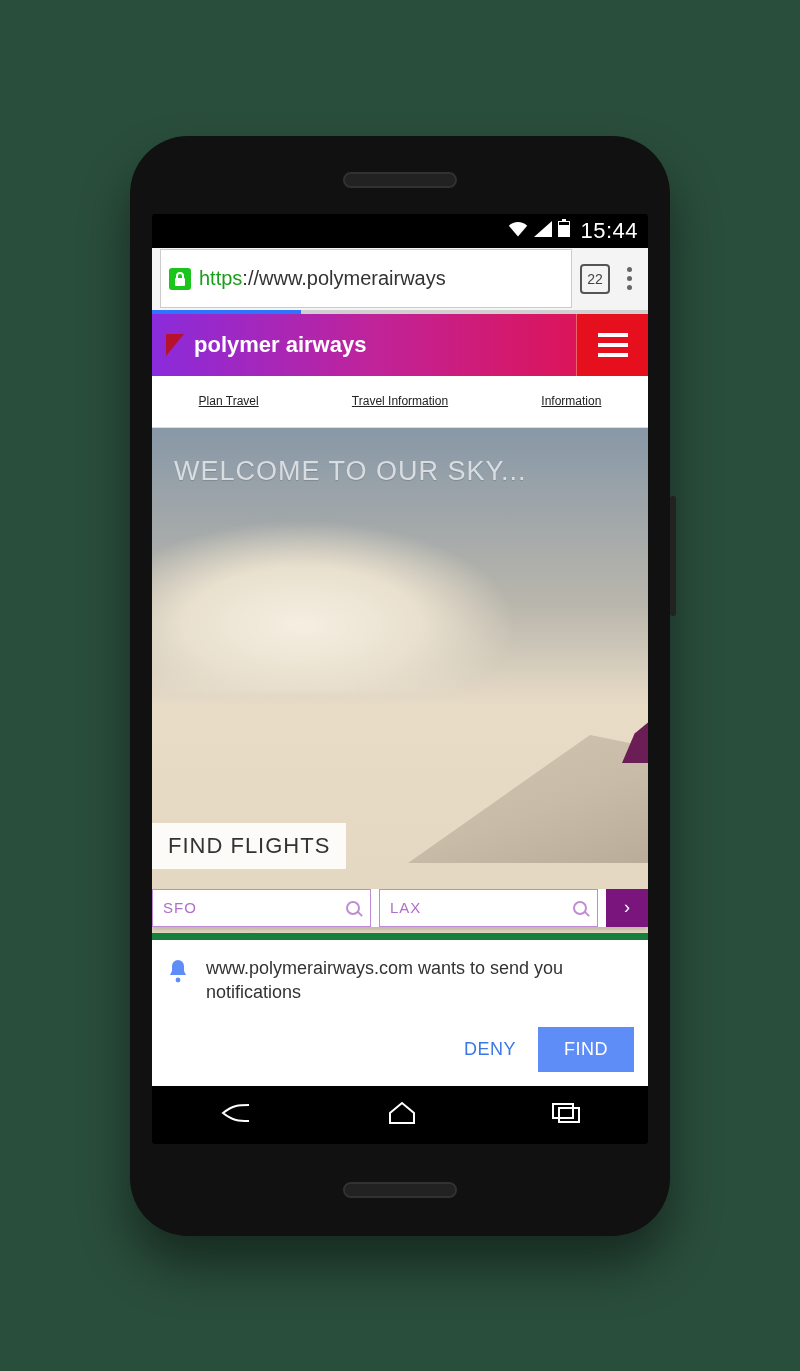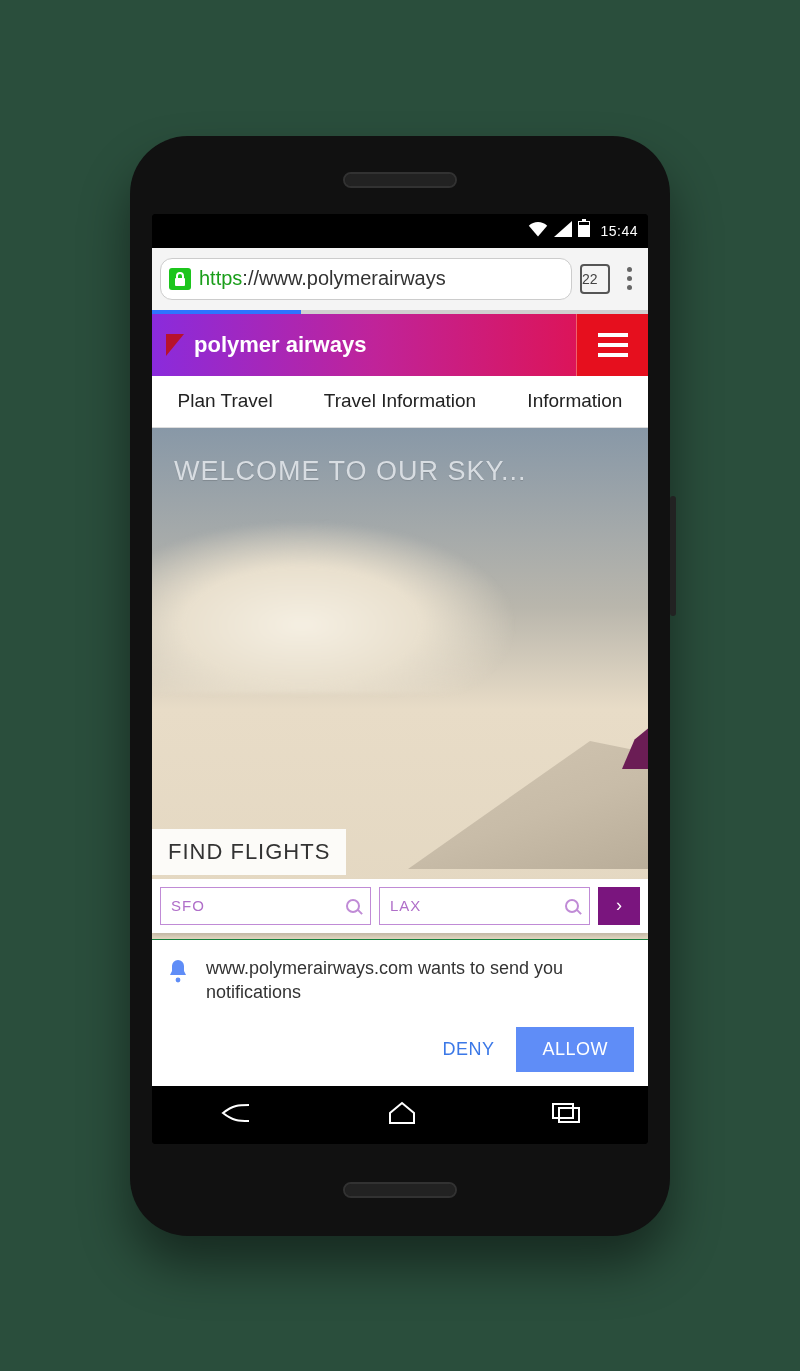--- a/index.html
+++ b/index.html
@@ -31,40 +31,40 @@
     width: 100%; height: 100%; background: #000; border-radius: 4px;
     overflow: hidden; display: flex; flex-direction: column;
   }
 
   
   .status-bar {
     height: 34px; background: #000; color: #fff;
     display: flex; justify-content: flex-end; align-items: center;
     padding: 0 10px; gap: 6px; font-size: 20px; font-weight: 400;
   }
-  .status-bar .time { font-size: 14px; margin-left: 4px; letter-spacing: .5px;}
+  .status-bar .time { font-size: 22px; margin-left: 4px; letter-spacing: .5px;}
 
   
   .chrome-bar {
     height: 62px; background: #f4f4f4;
     display: flex; align-items: center; padding: 0 8px; gap: 8px;
   }
   .omnibox {
-    flex: 1; height: 42px; background: #fff;
-    border: 1px solid #ccc; border-radius: 12px;
+    flex: 1; height: 59px; background: #fff;
+    border: 1px solid #ccc; border-radius: 0;
     display: flex; align-items: center; padding: 0 8px; font-size: 20px;
     overflow: hidden; white-space: nowrap;
   }
   .lock { width: 22px; height: 22px; background: #1cc51c; border-radius: 3px;
           display: inline-flex; align-items: center; justify-content: center; margin-right: 8px; }
   .https { color: #1a9e1a; }
   .rest  { color: #333; }
   .tab-box {
     width: 30px; height: 30px; border: 2px solid #555; border-radius: 4px;
-    display: flex; align-items: center; justify-content: flex-start;
+    display: flex; align-items: center; justify-content: center;
     font-size: 14px; color: #444;
   }
   .kebab { width: 22px; display: flex; flex-direction: column; align-items: center; gap: 4px;}
   .kebab span { width: 5px; height: 5px; background: #666; border-radius: 50%; }
 
   .loading-strip { height: 4px; background: linear-gradient(90deg,#2e74ff 30%,#2e74ff 30%,#d0d0d0 30%); }
 
   
   .app-header {
     height: 62px; display: flex; align-items: stretch;
@@ -81,21 +81,21 @@
     align-items: center; justify-content: center;
     border-left: 1px solid rgba(255,255,255,.35);
   }
   .hamburger .lines { display: flex; flex-direction: column; gap: 6px;}
   .hamburger .lines span { width: 30px; height: 4px; background: #fff; }
 
   
   .nav-row {
     height: 52px; background: #fff; display: flex;
     align-items: center; justify-content: space-around;
-    font-size: 19px; color: #222; border-bottom: 1px solid #ddd;
+    font-size: 12px; color: #222; border-bottom: 1px solid #ddd; text-decoration: underline;
   }
   .nav-row div { padding: 0 6px; }
 
   
   .hero {
     flex: 1; position: relative; overflow: hidden;
     background: linear-gradient(180deg,#8898a7 0%,#b9b6ac 35%,#e8dcc7 55%,#e3d7c1 100%);
   }
   .cloud {
     position: absolute; left: -60px; top: 95px; width: 420px; height: 170px;
@@ -119,39 +119,39 @@
   }
 
   .find-tag {
     position: absolute; left: 0; bottom: 64px;
     background: rgba(255,255,255,.88); padding: 10px 16px;
     font-size: 22px; letter-spacing: 1px; color: #333;
   }
 
   .search-row {
     position: absolute; left: 0; right: 0; bottom: 6px;
-    background: #fff; padding: 8px; display: flex; gap: 8px;
+    background: #fff; display: flex; gap: 8px;
     box-shadow: 0 3px 4px rgba(0,0,0,.15);
   }
   .apt {
     flex: 1; height: 38px; border: 1px solid #c08bd6;
     display: flex; align-items: center; padding: 0 10px;
     color: #b06fc9; font-size: 15px; letter-spacing: 1px;
   }
   .apt .mag { margin-left: auto; width: 14px; height: 14px; border: 2px solid #c08bd6; border-radius: 50%; position: relative;}
   .apt .mag:after { content: ""; position: absolute; width: 6px; height: 2px; background: #c08bd6; right: -5px; bottom: -2px; transform: rotate(45deg);}
   .arrow-btn {
     width: 42px; height: 38px; background: #7a157e;
     display: flex; align-items: center; justify-content: center; color: #fff; font-size: 18px;
   }
 
   
   .prompt {
     background: #fff; padding: 16px 14px 14px 14px;
-    border-top: 1px solid #15803d;
+    border-top: 7px solid #15803d;
   }
   .prompt-top { display: flex; gap: 16px; align-items: flex-start; }
   .bell { width: 24px; height: 24px; margin-top: 2px; color:#5f8df7; }
   .prompt-text { font-size: 18px; color: #333; line-height: 1.35; }
   .prompt-actions { display: flex; justify-content: flex-end; gap: 18px; margin-top: 22px; align-items: center;}
   .deny { color: #3b78e7; font-size: 18px; font-weight: 500; letter-spacing: .5px; padding: 10px 4px;}
   .allow { background: #5f8df7; color: #fff; font-size: 18px; font-weight: 500; letter-spacing: .5px; padding: 12px 26px; }
 
   
   .android-nav {
@@ -262,21 +262,21 @@
         <span class="bell">
           <svg width="24" height="26" viewBox="0 0 24 26">
               <path d="M12 2 a6 6 0 0 1 6 6 v5 l2 4 H4 l2 -4 V8 a6 6 0 0 1 6 -6 Z" fill="#5f8df7"></path>
               <circle cx="12" cy="22" r="2.4" fill="#5f8df7"></circle>
             </svg>
         </span>
         <div class="prompt-text">www.polymerairways.com wants to send you notifications</div>
       </div>
       <div class="prompt-actions">
         <div class="deny">DENY</div>
-        <div class="allow">ALLOW</div>
+        <div class="allow">FIND</div>
       </div>
     </div>
 
     <div class="android-nav">
       <span>
         <svg width="34" height="24" viewBox="0 0 34 24">
             <path d="M30 4 C 20 4 14 4 4 12 C 14 20 20 20 30 20" stroke-width="2"></path>
           </svg>
       </span>
       <span>

